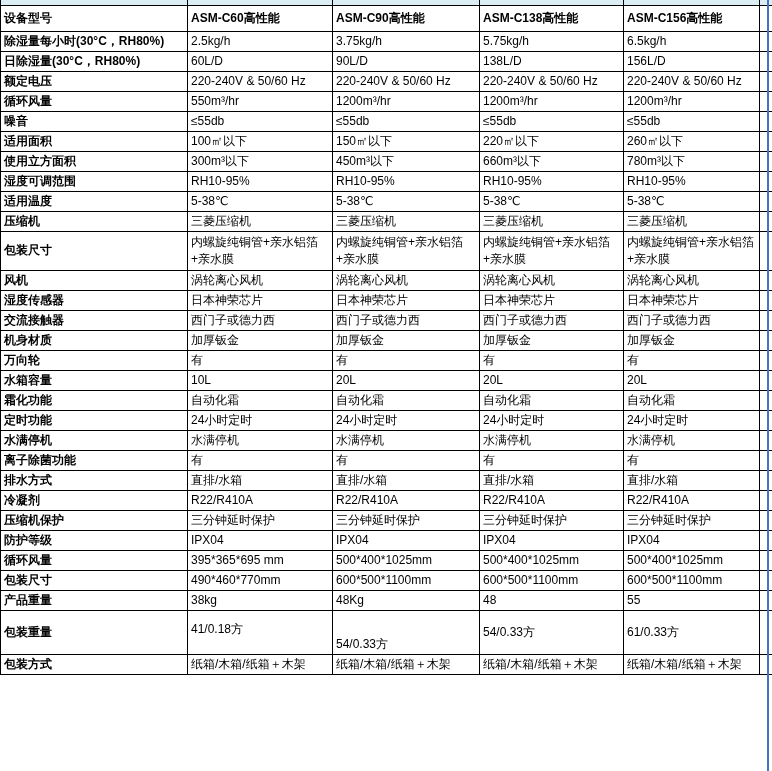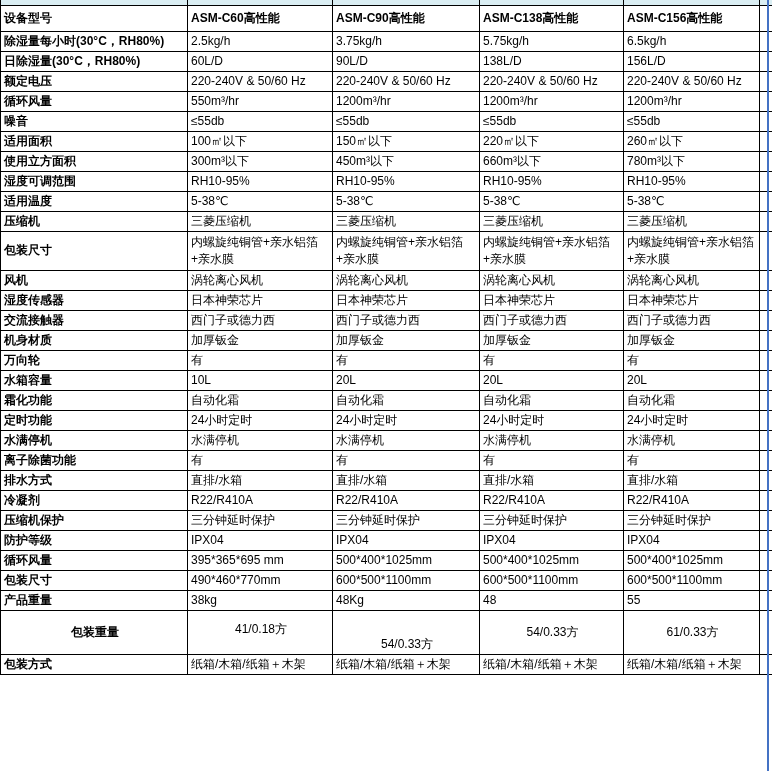--- a/index.html
+++ b/index.html
@@ -26,21 +26,21 @@
   tr{height:20px;}
   tr.strip{height:6px;}
   tr.strip td{background:var(--strip-fill);padding:0;border-top:none;}
   tr.hdr{height:26px;}
   th{font-weight:bold;margin-left:32px;}
   td:first-child{font-weight:bold;margin-left:18px;}
   tr.tall{height:39px;}
   tr.tall td{white-space:normal;line-height:17px;}
   tr.tall td:first-child{white-space:nowrap;}
   tr.tall2{height:44px;}
-  tr.pkgw td{vertical-align:middle;text-align:center;}
+  tr.pkgw td{vertical-align:middle;}
   tr.pkgw td:nth-child(3){vertical-align:bottom;padding-bottom:2px;}
   tr.pkgw td:nth-child(2){vertical-align:middle;padding-bottom:8px;}
   .page-break-line{
     position:absolute;top:0;left:767px;width:2px;height:771px;
     background:var(--pgbreak);z-index:5;pointer-events:none;
   }
 </style>
 </head>
 <body>
 

